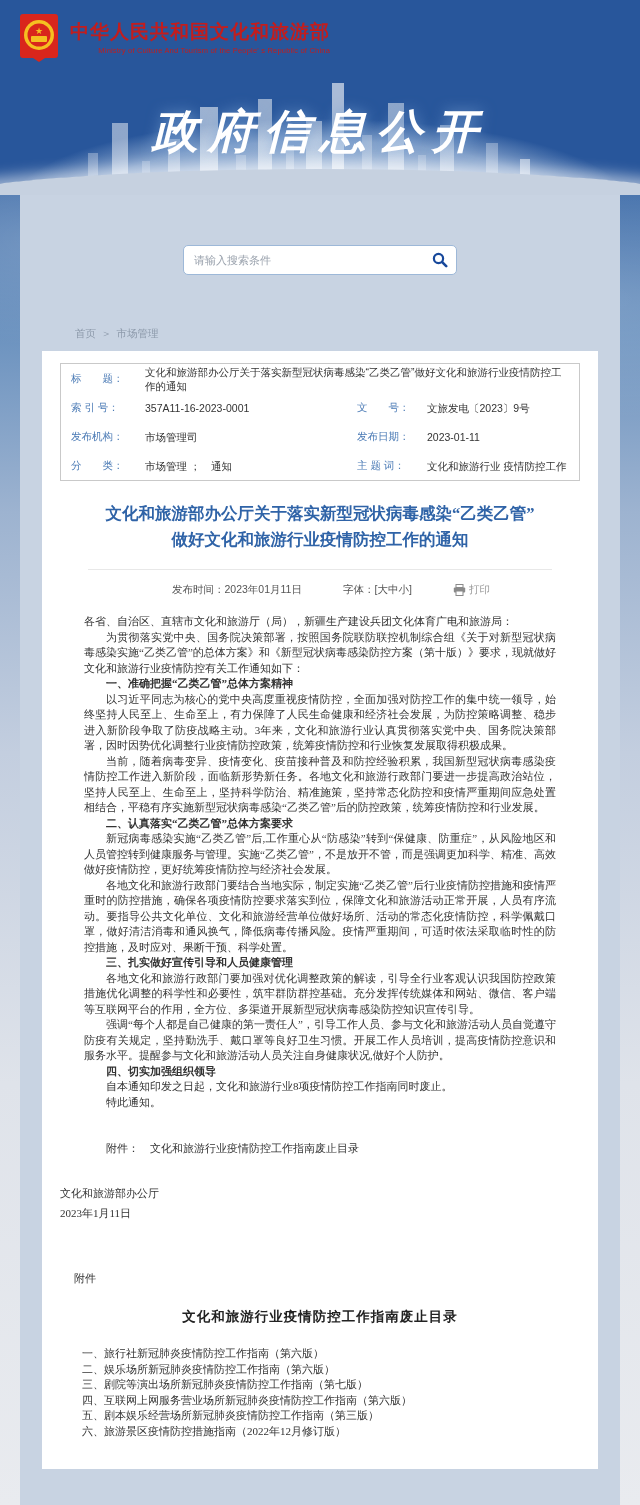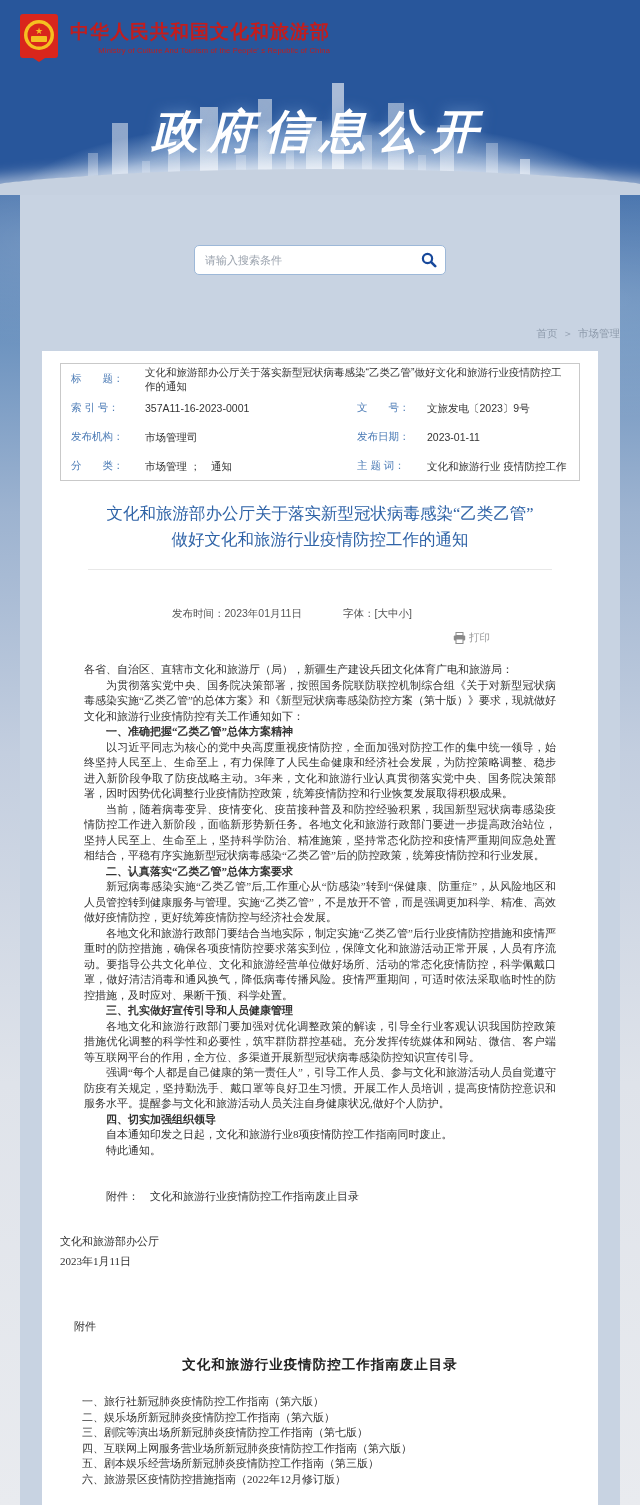--- a/index.html
+++ b/index.html
@@ -65,51 +65,51 @@
   }
   .banner-curve{
     position:absolute;bottom:-14px;left:-15%;width:130%;height:40px;
     background:#c6d1e0;border-radius:50% 50% 0 0/100% 100% 0 0;
     box-shadow:0 -6px 14px rgba(255,255,255,.55);
   }
   
   .panel{margin:0 20px;width:600px;background:var(--panel);min-height:1310px;position:relative;z-index:2;}
   .search-row{padding-top:50px;}
   .search-box{
-    width:252px;height:30px;margin:0 auto;background:#ffffff;
+    width:274px;height:30px;margin:0 auto;background:#ffffff;
     border:1px solid #9db8d8;border-radius:5px;display:flex;align-items:center;
     padding:0 8px 0 10px;
   }
   .search-input{
     flex:1;border:none;outline:none;font-size:11px;color:#333;background:transparent;
     font-family:"Liberation Sans",sans-serif;
   }
   .search-input::placeholder{color:#9aa2ad;}
   .search-btn{border:none;background:transparent;cursor:pointer;display:flex;align-items:center;padding:0;}
-  .breadcrumb{margin:52px 0 8px 55px;font-size:10.5px;color:var(--muted);text-align:right;}
+  .breadcrumb{margin:52px 0 8px 55px;font-size:10.5px;color:var(--muted);}
   .breadcrumb a{color:var(--muted);text-decoration:none;cursor:pointer;}
   .crumb-sep{margin:0 5px;color:var(--muted);}
   
   .card{width:556px;margin:10px auto 0;background:#ffffff;padding:12px 18px 30px;}
   .meta-table{border:1px solid #c9c9c9;font-size:10.5px;}
   .meta-row{display:grid;grid-template-columns:52px 190px 48px auto;align-items:center;min-height:29px;padding-left:10px;gap:22px;}
   .meta-row .lbl{color:var(--label-blue);white-space:nowrap;}
   .meta-row .val{color:#333;padding-right:8px;line-height:14px;}
   .meta-row .span3{grid-column:2/5;}
   
   .article-title{
     margin-top:20px;text-align:center;color:var(--title-blue);
-    font-family:"Liberation Serif",serif;font-weight:normal;font-size:16.5px;line-height:26px;
+    font-family:"Liberation Serif",serif;font-weight:bold;font-size:16.5px;line-height:26px;
   }
   .title-divider{border:none;border-top:1px solid #e8e8e8;margin:16px 28px 0;}
   .article-meta{
     margin-top:13px;display:flex;justify-content:space-between;align-items:center;
     padding:0 90px 0 112px;font-size:10.5px;color:#555;
   }
-  .print-btn{display:flex;align-items:center;gap:3px;color:#999;cursor:pointer;margin-top:48px;}
+  .print-btn{display:flex;align-items:center;gap:3px;color:#999;cursor:pointer;}
   .font-size-ctl{cursor:pointer;}
   .article-body{
     margin:17px 24px 0;color:var(--body-text);font-size:11px;line-height:15.5px;
     font-family:"Liberation Serif",serif;text-align:justify;
   }
   .article-body p{text-indent:2em;}
   .article-body p.no-indent{text-indent:0;}
   .article-body p.bold{font-weight:bold;}
   .attach-ref{margin:31px 24px 0;font-size:11px;color:var(--body-text);font-family:"Liberation Serif",serif;text-indent:2em;}
   .signature{margin:27px 30px 0 0;text-align:left;font-size:11px;line-height:20px;color:var(--body-text);font-family:"Liberation Serif",serif;}

